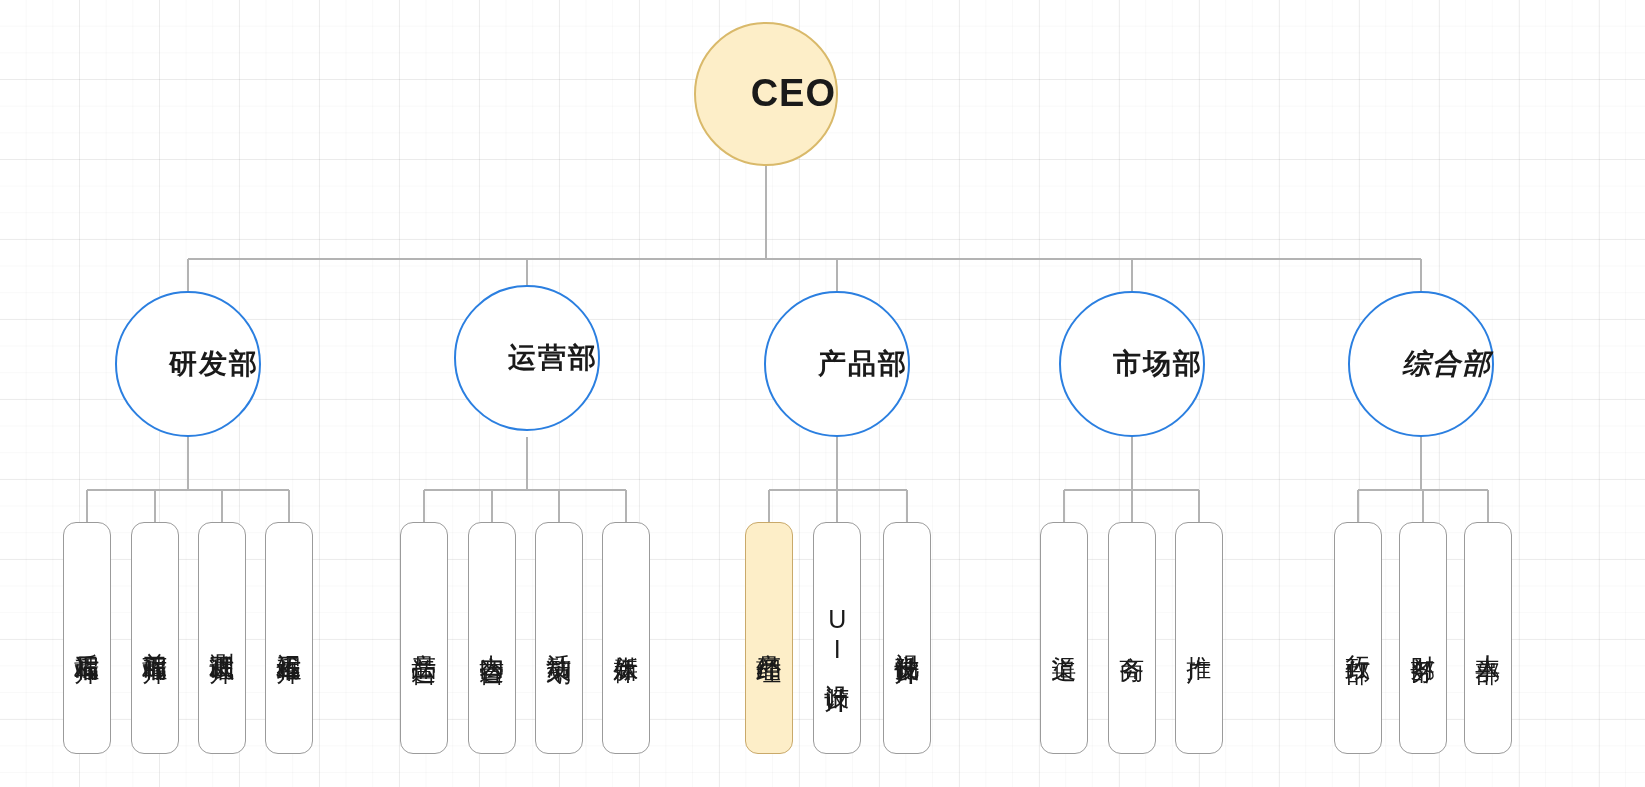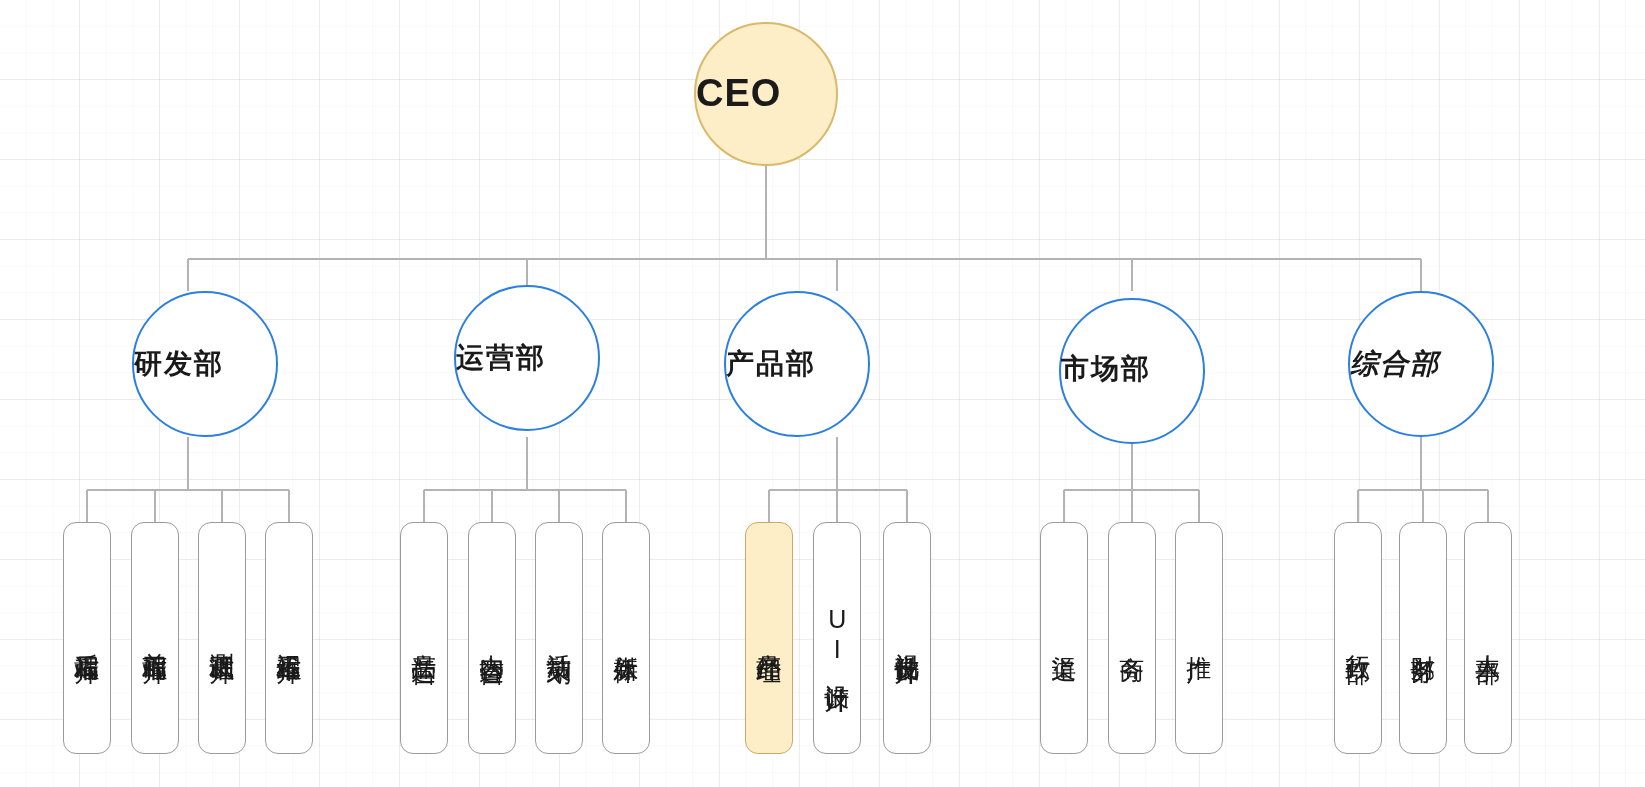--- a/index.html
+++ b/index.html
@@ -39,21 +39,21 @@
     width: 1645px;
     height: 787px;
     pointer-events: none;
   }
 
   .node {
     position: absolute;
     box-sizing: border-box;
     display: flex;
     align-items: center;
-    justify-content: flex-start;
+    justify-content: flex-end;
   }
 
   
   .circle-node {
     border-radius: 50%;
     background: #ffffff;
   }
   .circle-node .node-label {
     font-weight: bold;
     color: #1a1a1a;
@@ -144,21 +144,21 @@
       <line x1="1358" y1="490" x2="1488" y2="490" stroke="#b3b3b3" stroke-width="1.6" shape-rendering="crispEdges"></line>
       <line x1="1358" y1="490" x2="1358" y2="522" stroke="#b3b3b3" stroke-width="1.6" shape-rendering="crispEdges"></line>
       <line x1="1423" y1="490" x2="1423" y2="522" stroke="#b3b3b3" stroke-width="1.6" shape-rendering="crispEdges"></line>
       <line x1="1488" y1="490" x2="1488" y2="522" stroke="#b3b3b3" stroke-width="1.6" shape-rendering="crispEdges"></line>
     </svg>
 
   <div id="nodes-layer">
       <div class="node circle-node root-node" style="left: 694px; top: 22px; width: 144px; height: 144px;">
         <span class="node-label">CEO</span>
       </div>
-      <div class="node circle-node dept-node" style="left: 132px; top: 291px; width: 146px; height: 146px;">
+      <div class="node circle-node dept-node" style="left: 115px; top: 291px; width: 146px; height: 146px;">
         <span class="node-label">研发部</span>
       </div>
       <div class="node leaf-node" style="left: 63px; top: 522px; width: 48px; height: 232px;">
         <span class="node-label">后端工程师</span>
       </div>
       <div class="node leaf-node" style="left: 131px; top: 522px; width: 48px; height: 232px;">
         <span class="node-label">前端工程师</span>
       </div>
       <div class="node leaf-node" style="left: 198px; top: 522px; width: 48px; height: 232px;">
         <span class="node-label">测试工程师</span>
@@ -174,33 +174,33 @@
       </div>
       <div class="node leaf-node" style="left: 468px; top: 522px; width: 48px; height: 232px;">
         <span class="node-label">内容运营</span>
       </div>
       <div class="node leaf-node" style="left: 535px; top: 522px; width: 48px; height: 232px;">
         <span class="node-label">活动策划</span>
       </div>
       <div class="node leaf-node" style="left: 602px; top: 522px; width: 48px; height: 232px;">
         <span class="node-label">新媒体</span>
       </div>
-      <div class="node circle-node dept-node" style="left: 724px; top: 291px; width: 146px; height: 146px;">
+      <div class="node circle-node dept-node" style="left: 764px; top: 291px; width: 146px; height: 146px;">
         <span class="node-label">产品部</span>
       </div>
       <div class="node leaf-node highlight" style="left: 745px; top: 522px; width: 48px; height: 232px;">
         <span class="node-label">产品经理</span>
       </div>
       <div class="node leaf-node" style="left: 813px; top: 522px; width: 48px; height: 232px;">
         <span class="node-label">UI设计师</span>
       </div>
       <div class="node leaf-node" style="left: 883px; top: 522px; width: 48px; height: 232px;">
         <span class="node-label">视觉设计师</span>
       </div>
-      <div class="node circle-node dept-node" style="left: 1059px; top: 298px; width: 146px; height: 146px; font-family: Liberation Mono, monospace;">
+      <div class="node circle-node dept-node" style="left: 1059px; top: 291px; width: 146px; height: 146px;">
         <span class="node-label">市场部</span>
       </div>
       <div class="node leaf-node" style="left: 1040px; top: 522px; width: 48px; height: 232px;">
         <span class="node-label">渠道</span>
       </div>
       <div class="node leaf-node" style="left: 1108px; top: 522px; width: 48px; height: 232px;">
         <span class="node-label">商务</span>
       </div>
       <div class="node leaf-node" style="left: 1175px; top: 522px; width: 48px; height: 232px;">
         <span class="node-label">推广</span>

